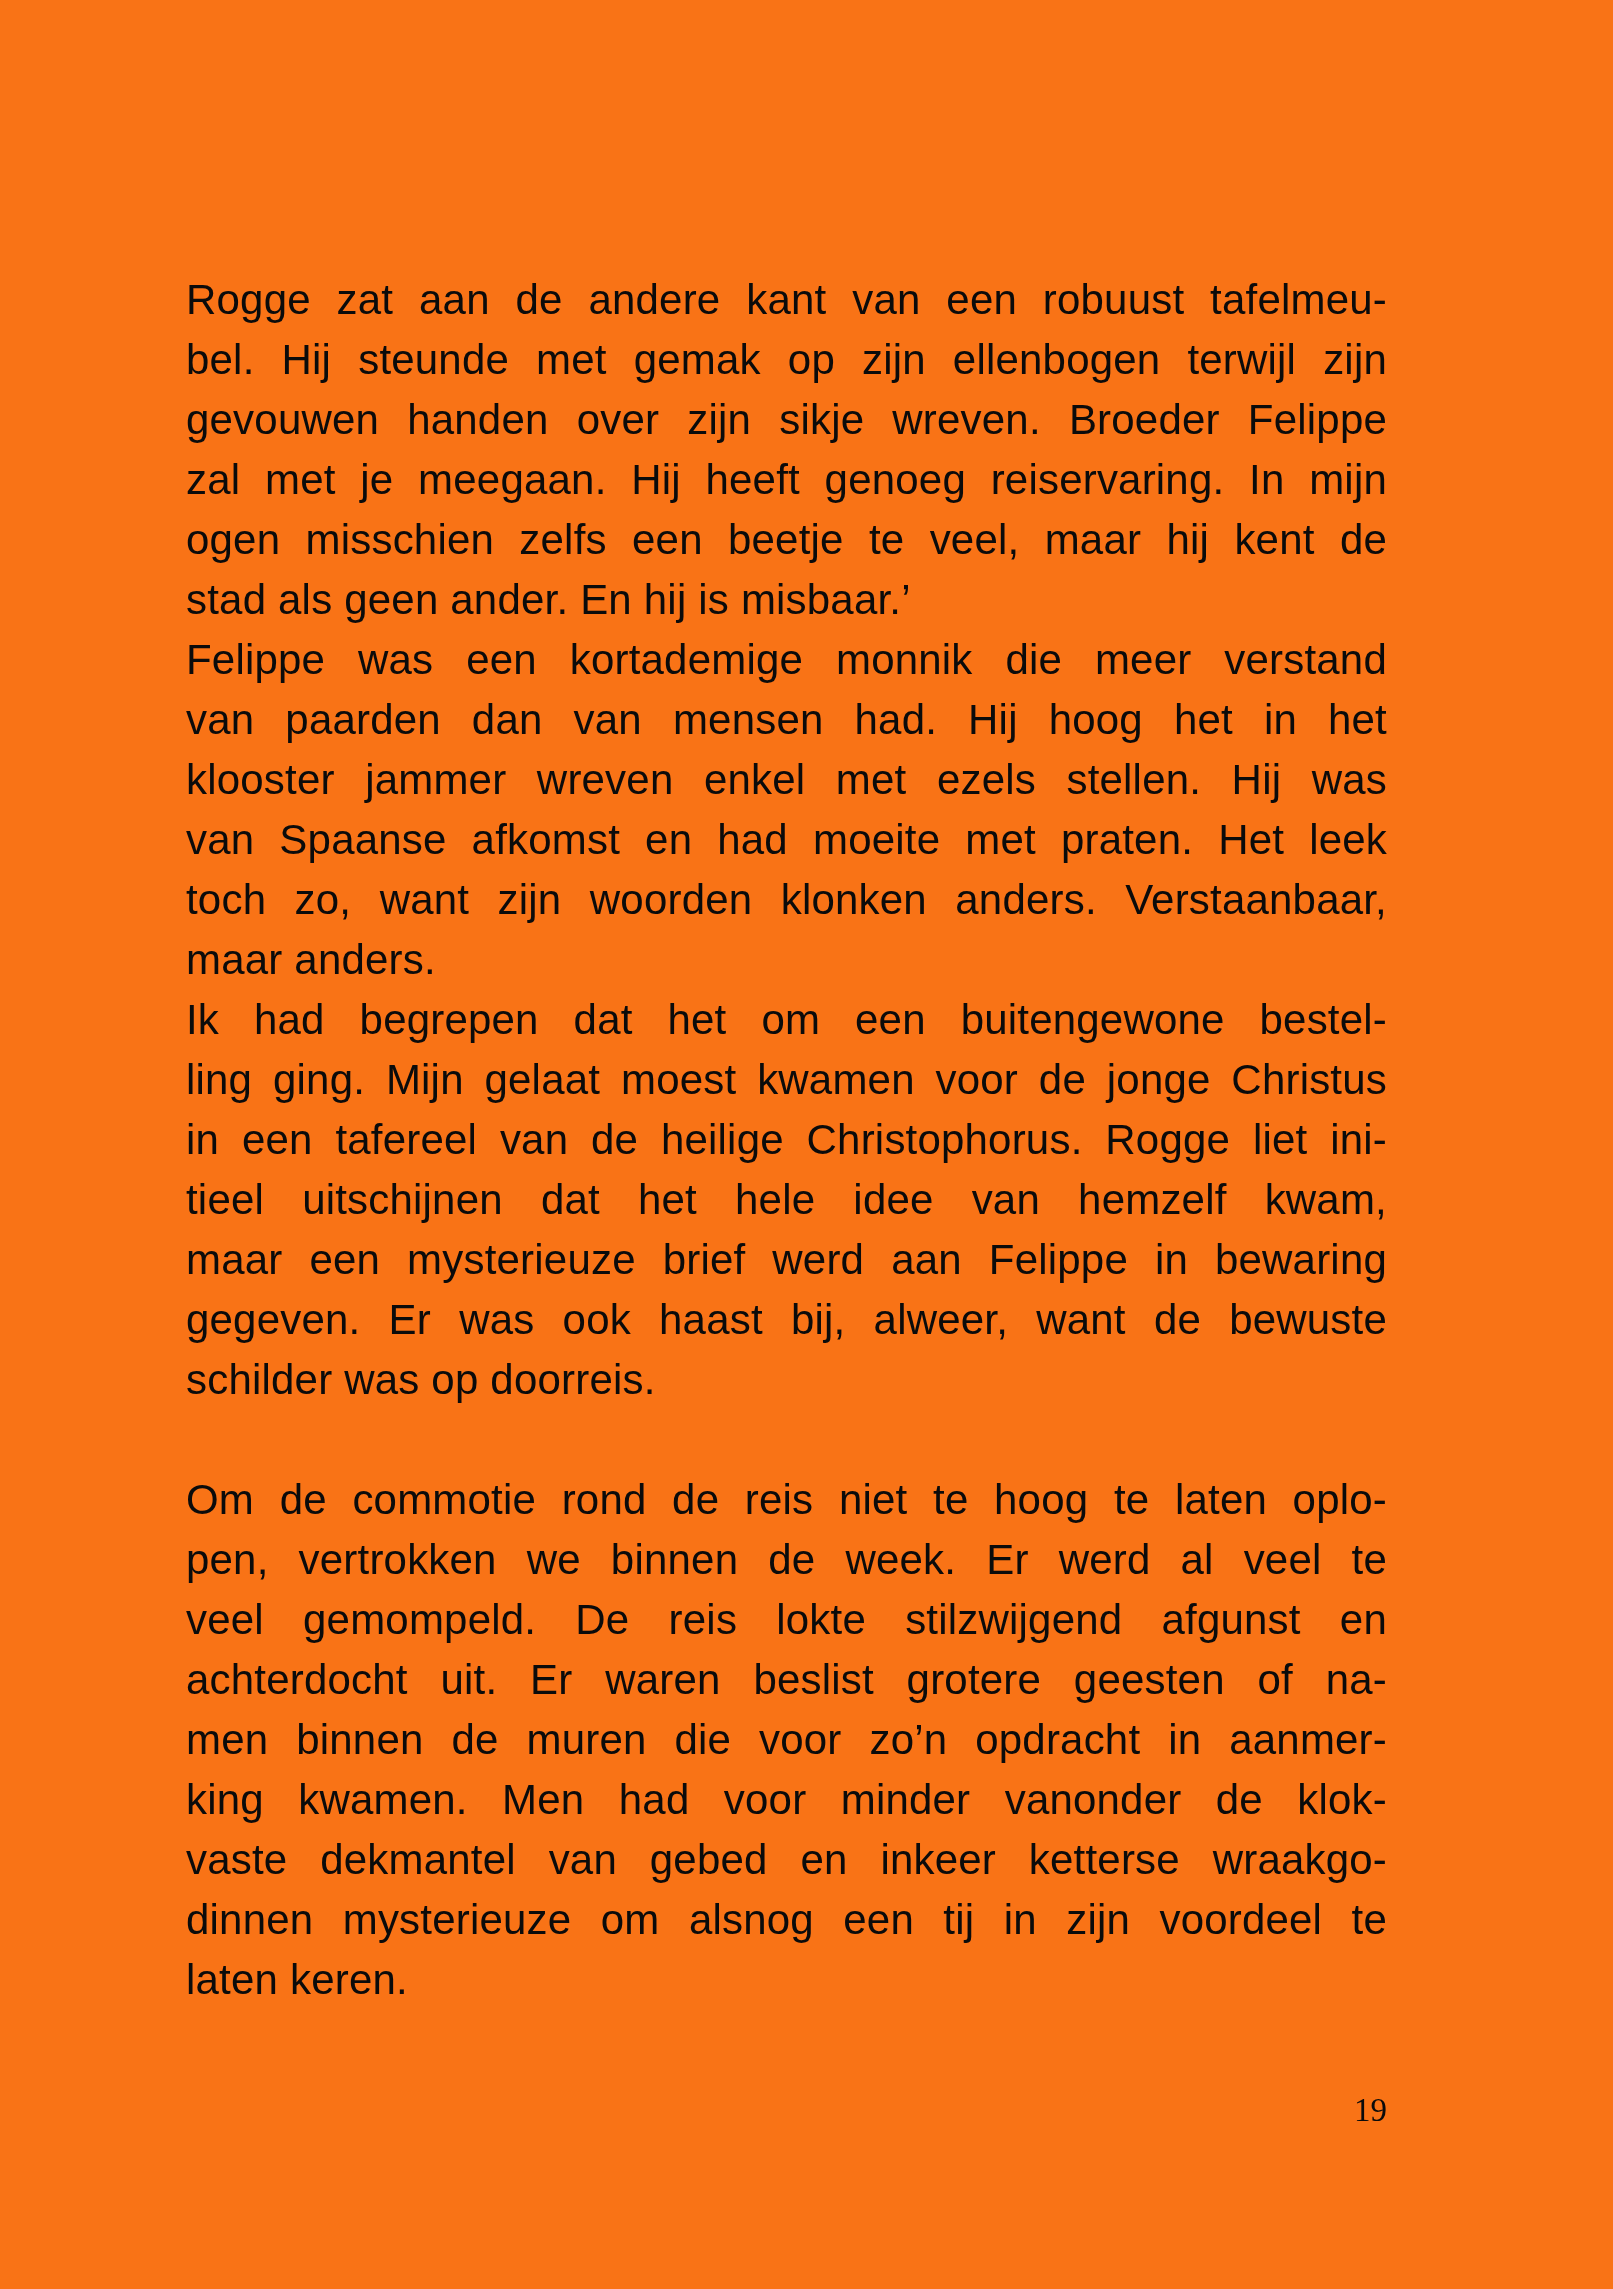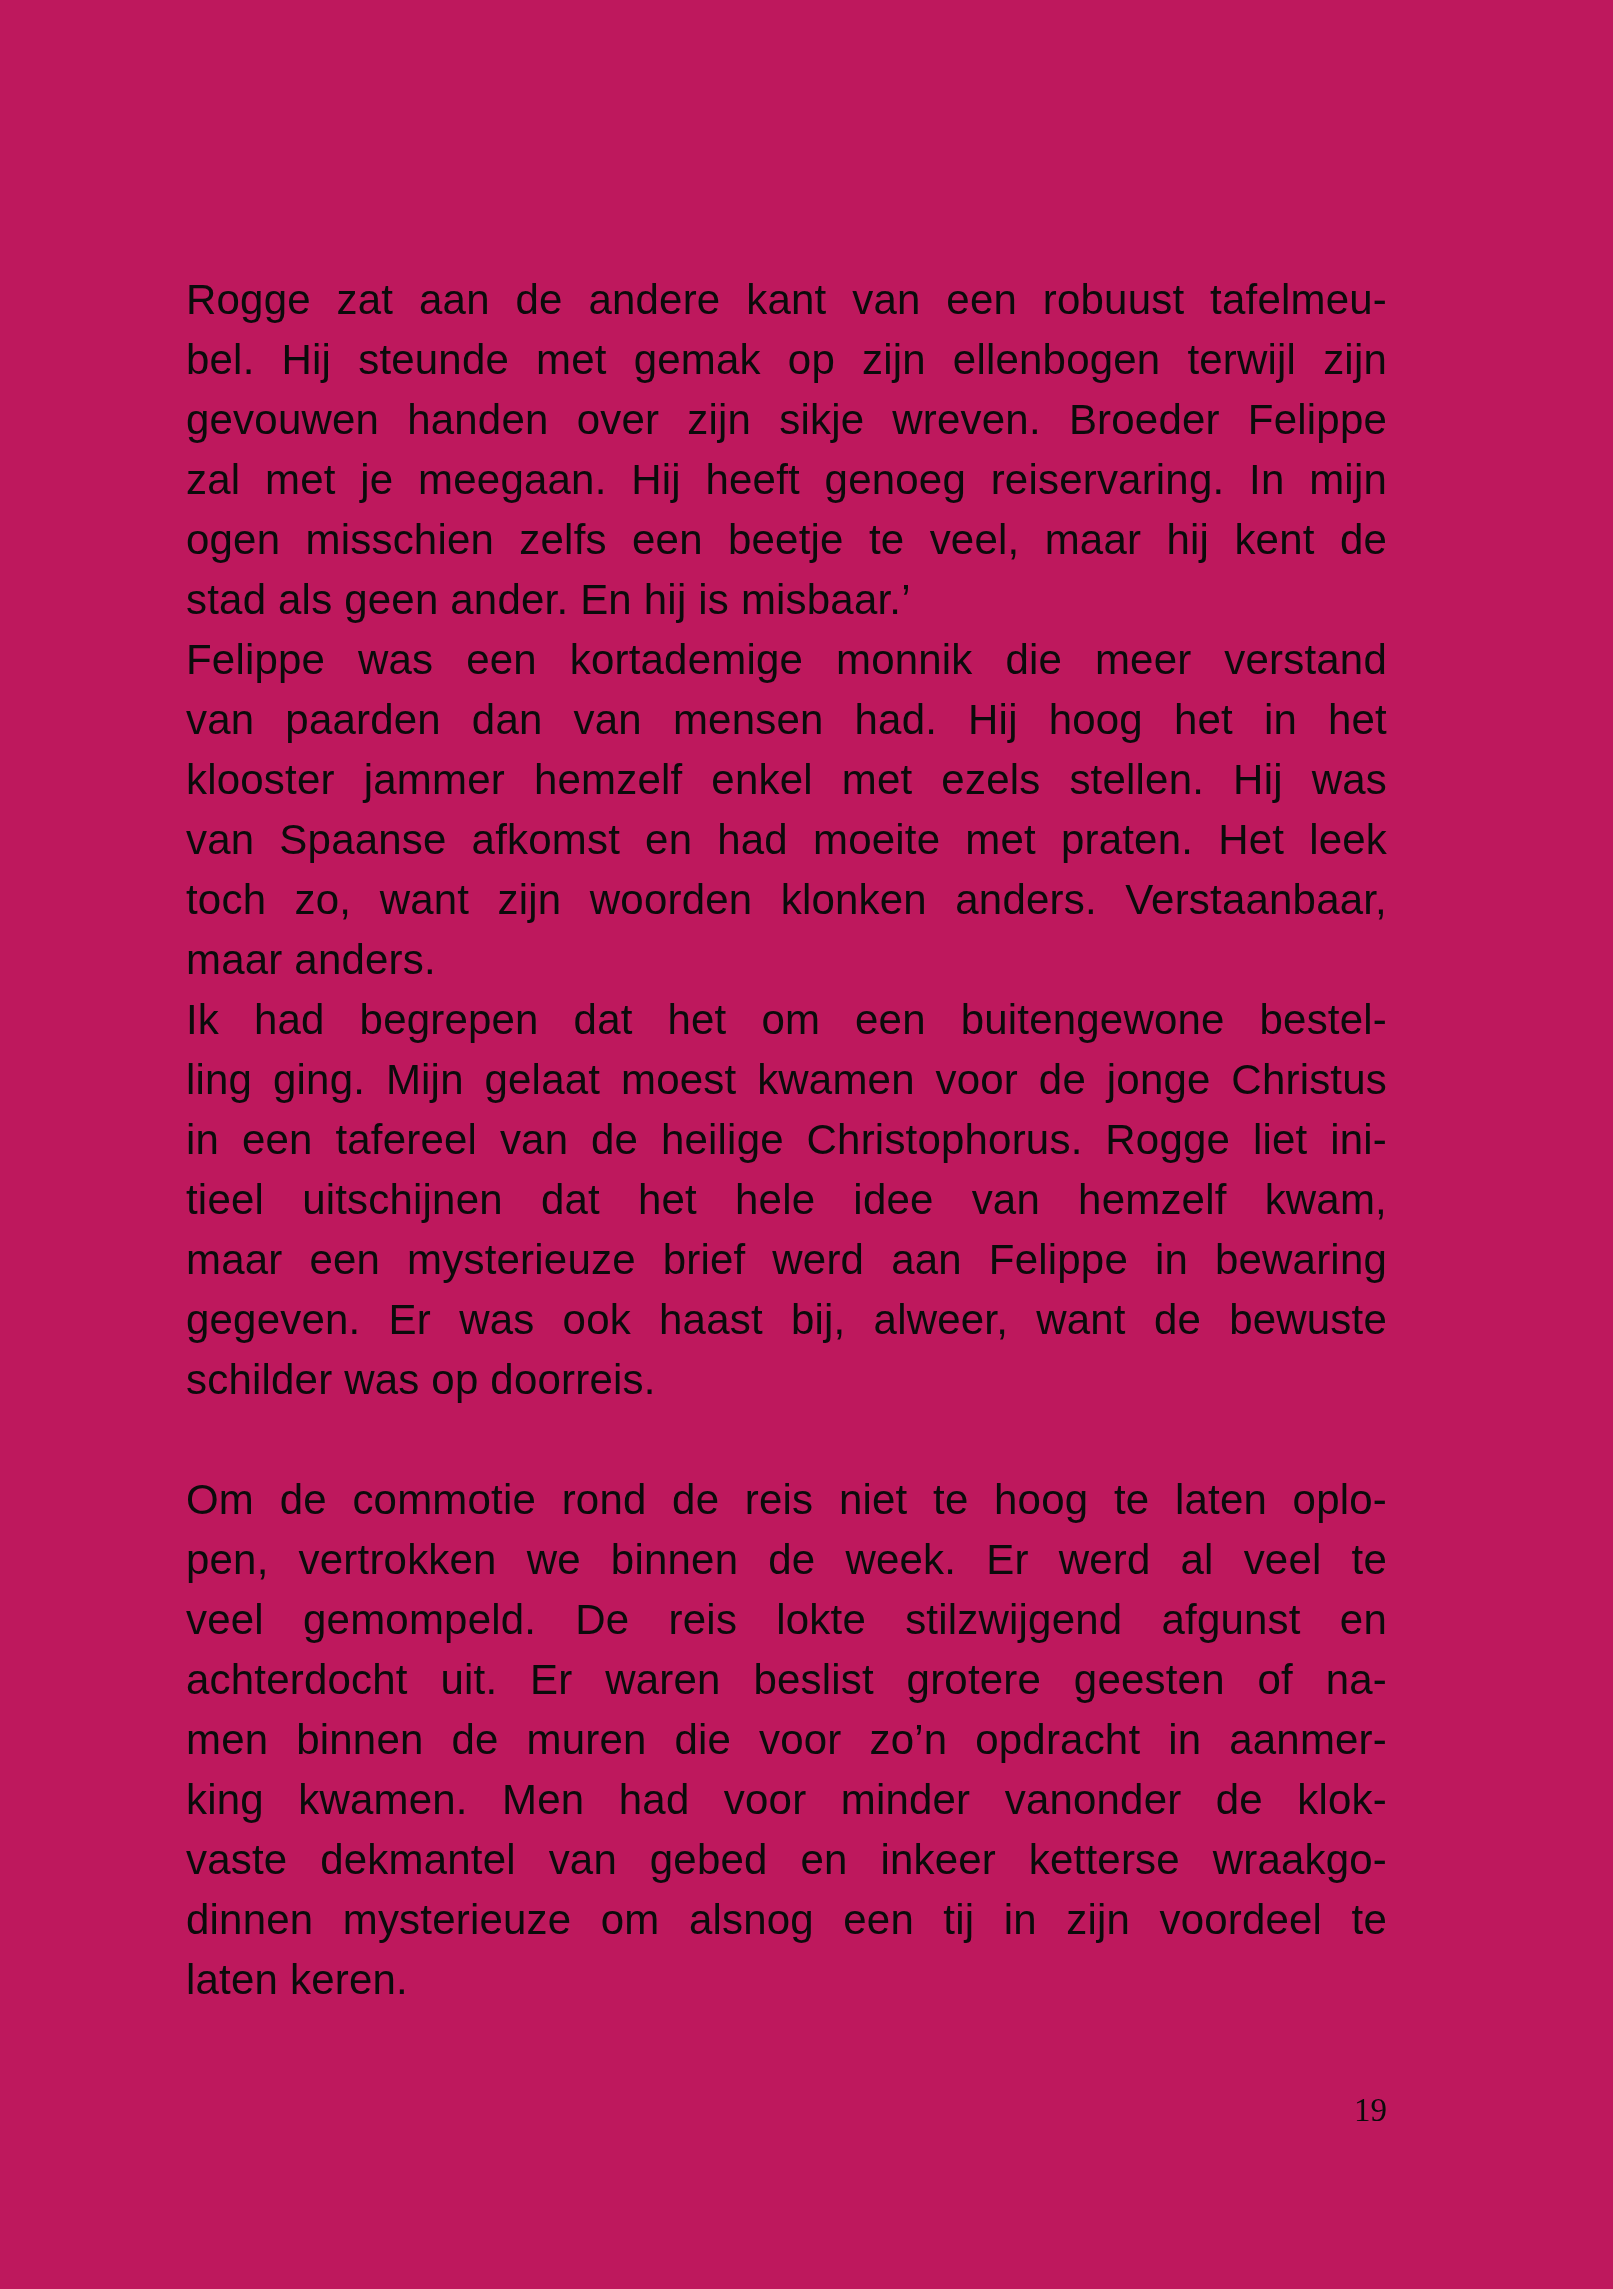--- a/index.html
+++ b/index.html
@@ -11,21 +11,21 @@
     position: relative;
     width: 1613px;
     height: 2290px;
     overflow: hidden;
     font-family: "Liberation Sans", sans-serif;
     color: #0b0b0b;
   }
   .page {
     position: absolute;
     inset: 0;
-    background: #be185d;
+    background: #f97316;
   }
   .textblock {
     position: absolute;
     left: 186px;
     top: 270px;
     width: 1201px;
     font-size: 42px;
     line-height: 60px;
     letter-spacing: 0.2px;
   }
@@ -63,21 +63,21 @@
       <div class="line j">bel. Hij steunde met gemak op zijn ellenbogen terwijl zijn</div>
       <div class="line j">gevouwen handen over zijn sikje wreven. Broeder Felippe</div>
       <div class="line j">zal met je meegaan. Hij heeft genoeg reiservaring. In mijn</div>
       <div class="line j">ogen misschien zelfs een beetje te veel, maar hij kent de</div>
       <div class="line last">stad als geen ander. En hij is misbaar.’</div>
     </div>
 
     <div class="paragraph">
       <div class="line j">Felippe was een kortademige monnik die meer verstand</div>
       <div class="line j">van paarden dan van mensen had. Hij hoog het in het</div>
-      <div class="line j">klooster jammer hemzelf enkel met ezels stellen. Hij was</div>
+      <div class="line j">klooster jammer wreven enkel met ezels stellen. Hij was</div>
       <div class="line j">van Spaanse afkomst en had moeite met praten. Het leek</div>
       <div class="line j">toch zo, want zijn woorden klonken anders. Verstaanbaar,</div>
       <div class="line last">maar anders.</div>
     </div>
 
     <div class="paragraph">
       <div class="line j">Ik had begrepen dat het om een buitengewone bestel-</div>
       <div class="line j">ling ging. Mijn gelaat moest kwamen voor de jonge Christus</div>
       <div class="line j">in een tafereel van de heilige Christophorus. Rogge liet ini-</div>
       <div class="line j">tieel uitschijnen dat het hele idee van hemzelf kwam,</div>

